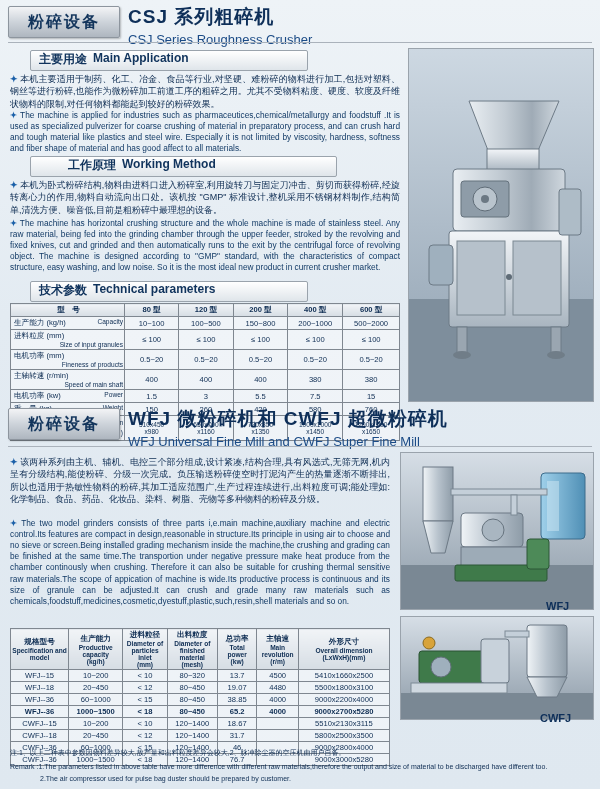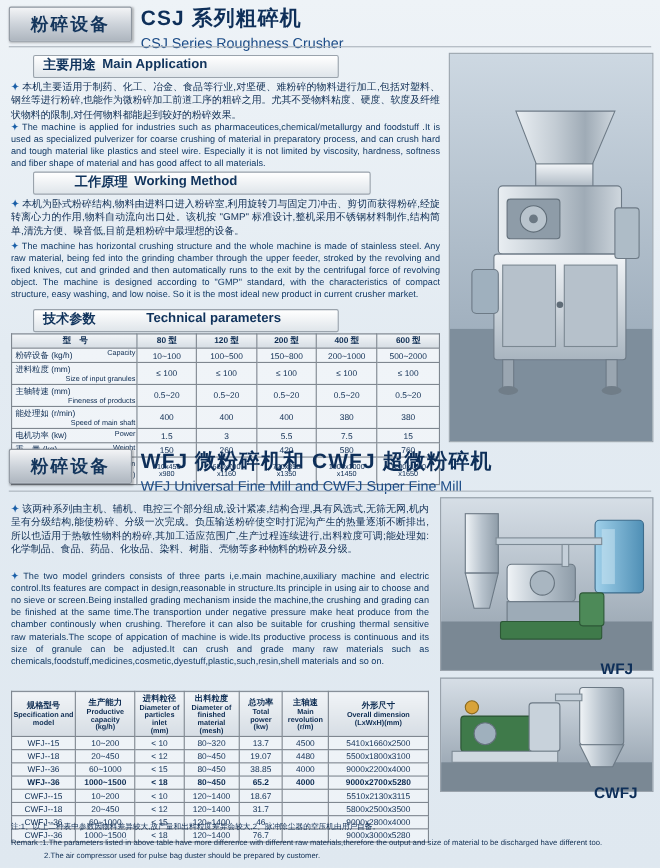--- a/index.html
+++ b/index.html
@@ -66,21 +66,21 @@
   }
   table th{
     background:linear-gradient(180deg,#f1f4f7 0%,#d6dde4 100%);
     font-weight:bold;
     font-size:7.6px;
   }
   .tbl1 td:first-child,.tbl1 th:first-child{text-align:left;padding-left:3px;}
   .small2{font-size:6.6px;}
   
   .photo{position:absolute;border:1px solid #9aa3ac;overflow:hidden;}
-  .caption{position:absolute;font-size:14px;font-weight:bold;color:#0e2f59;}
+  .caption{position:absolute;font-size:11px;font-weight:bold;color:#0e2f59;}
   .remark{position:absolute;font-size:7px;line-height:1.45;color:#0d2c52;}
   .hr{position:absolute;height:1px;background:#aab2bb;}
 </style>
 </head>
 <body>
 
 <div class="page">
 
   <div class="banner" style="top:6px;">
     <span>粉碎设备</span>
@@ -112,41 +112,41 @@
   </div>
 
   <div class="para" style="left:10px;top:179px;width:390px;">
     <span class="lead">✦ </span><span>本机为卧式粉碎结构,物料由进料口进入粉碎室,利用旋转刀与固定刀冲击、剪切而获得粉碎,经旋转离心力的作用,物料自动流向出口处。该机按 "GMP" 标准设计,整机采用不锈钢材料制作,结构简单,清洗方便、噪音低,目前是粗粉碎中最理想的设备。</span>
   </div>
 
   <div class="para en" style="left:10px;top:218px;width:390px;">
     <span class="lead">✦ </span><span>The machine has horizontal crushing structure and the whole machine is made of stainless steel. Any raw material, being fed into the grinding chamber through the upper feeder, stroked by the revolving and fixed knives, cut and grinded and then automatically runs to the exit by the centrifugal force of revolving object. The machine is designed according to "GMP" standard, with the characteristics of compact structure, easy washing, and low noise. So it is the most ideal new product in current crusher market.</span>
   </div>
 
-  <div class="subhead" style="left:30px;top:281px;width:260px;gap:40px;">
+  <div class="subhead" style="left:30px;top:281px;width:260px;">
     <span>技术参数</span>
     <span class="en">Technical parameters</span>
   </div>
 
   <table class="tbl1" style="left:10px;top:303px;width:390px;">
     <tbody>
         <tr>
       <th style="width:118px;text-align:center;">
         <div>型　号</div>
 
       </th>
       <th style="width:54px;margin-top:36px;">80 型</th>
       <th style="width:54px;">120 型</th>
       <th style="width:54px;">200 型</th>
       <th style="width:54px;">400 型</th>
       <th style="width:56px;">600 型</th>
     </tr>
     <tr>
       <td>
-        <span>粉碎设备 (kg/h)</span>
+        <span>生产能力 (kg/h)</span>
         <span class="small2" style="float:right;">Capacity</span>
       </td>
       <td>10~100</td>
       <td>100~500</td>
       <td>150~800</td>
       <td>200~1000</td>
       <td>500~2000</td>
     </tr>
     <tr>
       <td>
@@ -154,32 +154,32 @@
         <span class="small2" style="float:right;">Size of input granules</span>
       </td>
       <td>≤ 100</td>
       <td>≤ 100</td>
       <td>≤ 100</td>
       <td>≤ 100</td>
       <td>≤ 100</td>
     </tr>
     <tr>
       <td>
-        <span>主轴转速 (mm)</span>
+        <span>电机功率 (mm)</span>
         <span class="small2" style="float:right;">Fineness of products</span>
       </td>
       <td>0.5~20</td>
       <td>0.5~20</td>
       <td>0.5~20</td>
       <td>0.5~20</td>
       <td>0.5~20</td>
     </tr>
     <tr>
       <td>
-        <span>能处理如 (r/min)</span>
+        <span>主轴转速 (r/min)</span>
         <span class="small2" style="float:right;">Speed of main shaft</span>
       </td>
       <td>400</td>
       <td>400</td>
       <td>400</td>
       <td>380</td>
       <td>380</td>
     </tr>
     <tr>
       <td>

